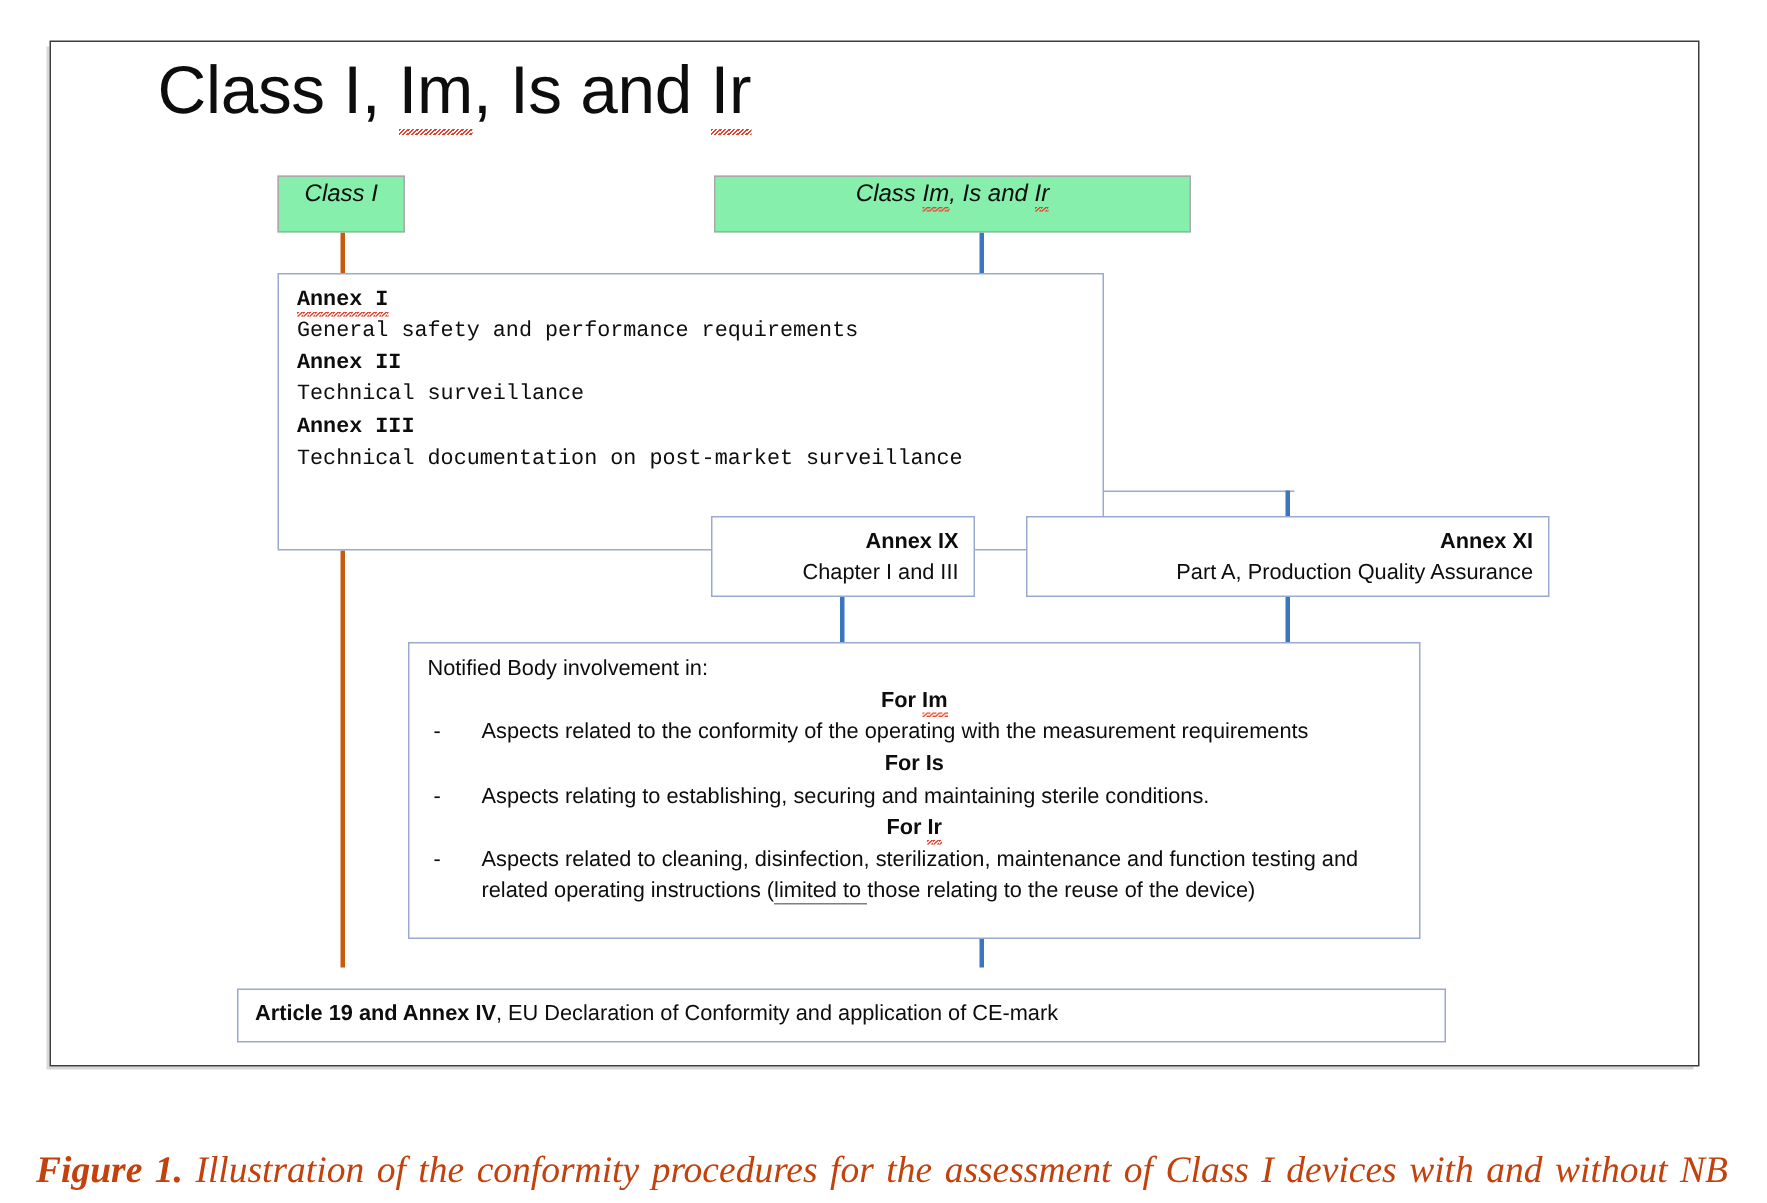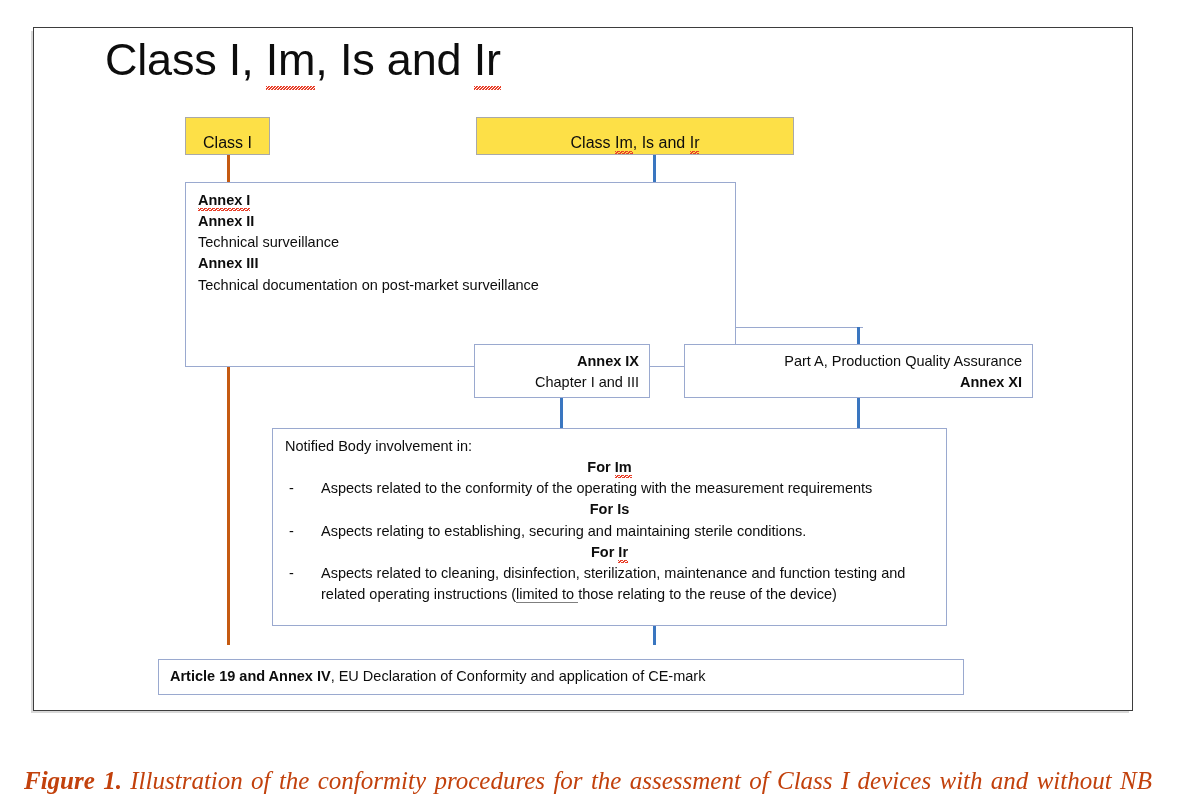--- a/index.html
+++ b/index.html
@@ -64,35 +64,36 @@
   .node {
     position: absolute;
     box-sizing: border-box;
     background: #ffffff;
     border: 1px solid #9aa9cf;
     font-size: 14.5px;
     line-height: 1.46;
     color: #0d0d0d;
   }
   .node.grey {
-    background: #fde047;
+    background: #86efac;
     border: 1px solid #a9a9a9;
     display: flex;
-    align-items: flex-end;
+    align-items: flex-start;
     justify-content: center;
+    font-style: italic;
   }
   .node .pad {
     padding: 6px 9px 6px 11px;
   }
   .node b { font-weight: 700; }
 
   
   #node-class-i      { left: 185px; top: 117px; width: 85px;  height: 38px; font-size: 16px; }
   #node-class-imisir { left: 476px; top: 117px; width: 318px; height: 38px; font-size: 16px; }
-  #node-annexes      { left: 185px; top: 182px; width: 551px; height: 185px; }
+  #node-annexes      { left: 185px; top: 182px; width: 551px; height: 185px; font-family: Liberation Mono, monospace; }
   #node-annex-ix     { left: 474px; top: 344px; width: 176px; height: 54px; }
   #node-annex-xi     { left: 684px; top: 344px; width: 349px; height: 54px; }
   #node-nb           { left: 272px; top: 428px; width: 675px; height: 198px; }
   #node-article19    { left: 158px; top: 659px; width: 806px; height: 36px; }
 
   #node-annexes .pad { padding: 7px 10px 6px 12px; }
   #node-annex-ix .pad,
   #node-annex-xi .pad { padding: 6px 10px 6px 11px; text-align: right; }
   #node-nb .pad      { padding: 7px 12px 6px 12px; }
   #node-article19    { display: flex; align-items: center; }
@@ -181,20 +182,21 @@
 </div>
 
 <div class="node grey" id="node-class-imisir">
   <span><span>Class </span><span class="sp">Im</span><span>, Is and </span><span class="sp">Ir</span></span>
 </div>
 
 <div class="node" id="node-annexes">
   <div class="pad">
     <div>
       <div><b class="sp">Annex I</b></div>
+      <div>General safety and performance requirements</div>
     </div>
     <div>
       <div><b>Annex II</b></div>
       <div>Technical surveillance</div>
     </div>
     <div>
       <div><b>Annex III</b></div>
       <div>Technical documentation on post-market surveillance</div>
     </div>
   </div>
@@ -202,22 +204,22 @@
 
 <div class="node" id="node-annex-ix">
   <div class="pad">
     <div><b>Annex IX</b></div>
     <div>Chapter I and III</div>
   </div>
 </div>
 
 <div class="node" id="node-annex-xi">
   <div class="pad">
+    <div><b>Annex XI</b></div>
     <div>Part A, Production Quality Assurance</div>
-    <div><b>Annex XI</b></div>
   </div>
 </div>
 
 <div class="node" id="node-nb">
   <div class="pad">
 
     <div>Notified Body involvement in:</div>
 
     <div class="nb-head"><span>For </span><span class="sp">Im</span></div>
     <div class="nb-bullet">

